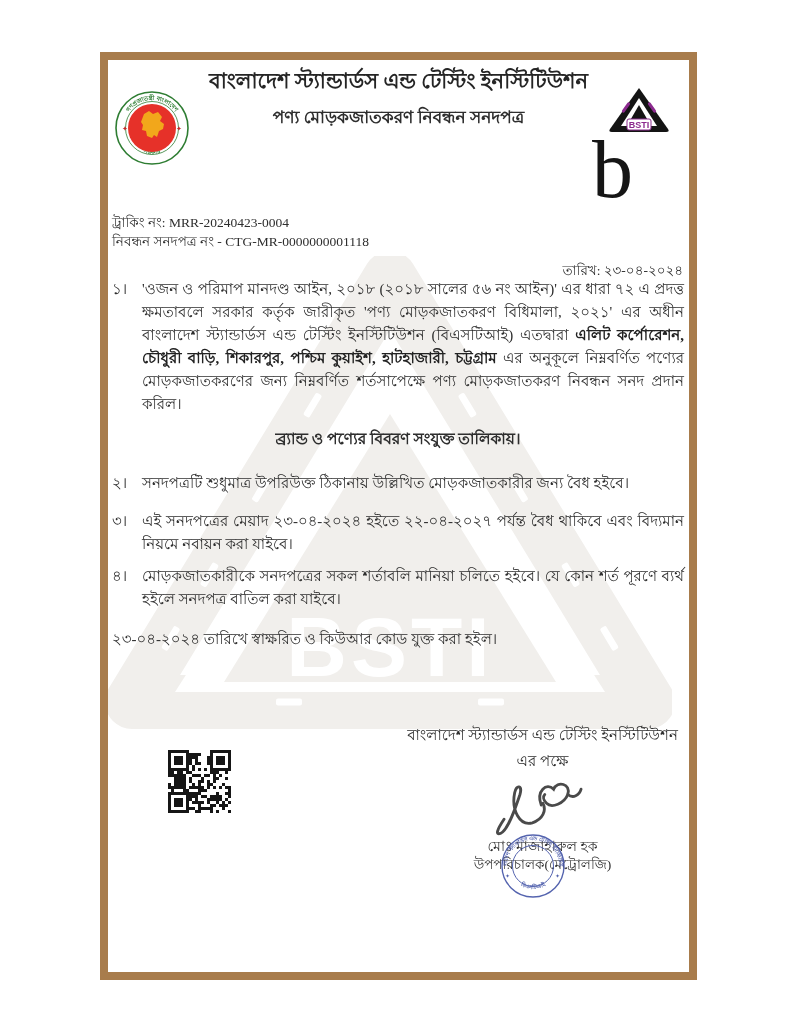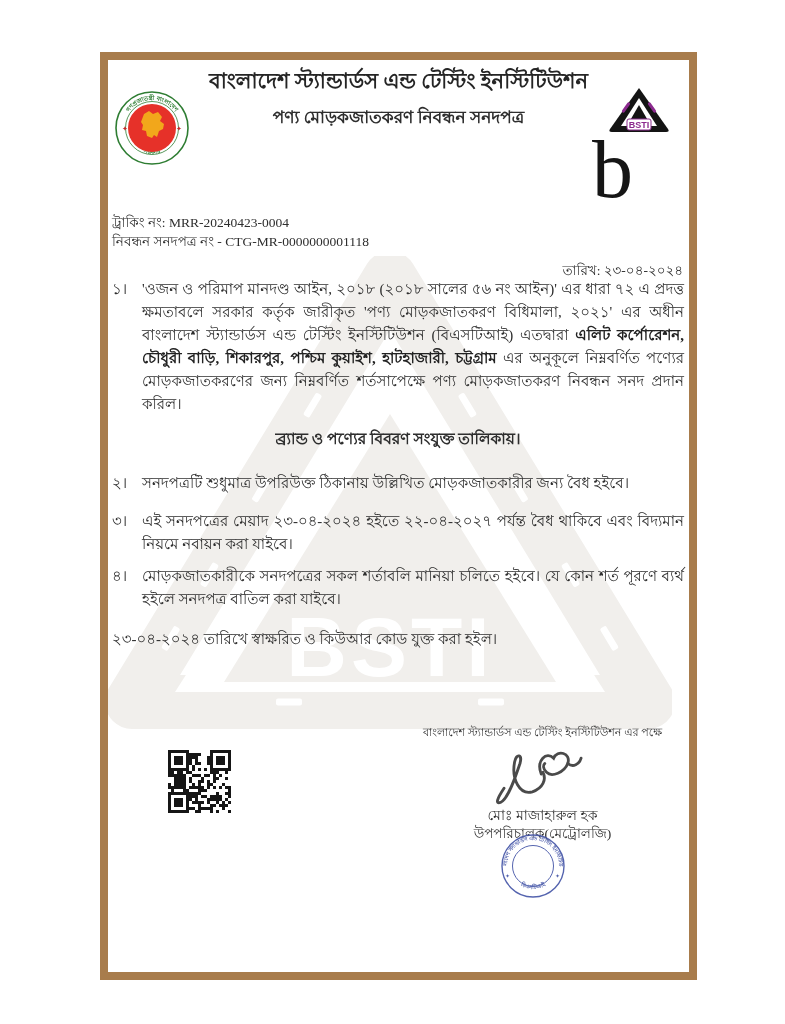--- a/index.html
+++ b/index.html
@@ -37,21 +37,21 @@
   .item .num{width:30px; flex:none;}
   .item .txt{flex:1; text-align:justify;}
   .item .txt b{font-weight:700; color:#222;}
   #item1{top:278px;} #item2{top:472px;} #item3{top:510px;} #item4{top:565px;}
   .center-line{position:absolute; left:112px; width:572px; text-align:center;
     font-size:15.5px; font-weight:700; line-height:22px;}
   #product-line{top:394px;} #brand-line{top:428px;}
   .closing{position:absolute; left:112px; top:620px; width:572px; font-size:15px; line-height:23px;margin-top:8px;}
   
   .sig-block{position:absolute; left:400px; top:722px; width:285px; text-align:center;}
-  .sig-block .behalf{font-size:11px; line-height:21px;}
+  .sig-block .behalf{font-size:15px; line-height:26px;}
   .sig-block svg{display:block; margin:1px auto 0;}
   .sig-block .sname{font-size:14px; line-height:19px;}
   .sig-block .stitle{font-size:13.5px; line-height:18px;}
   .seal{position:absolute; left:493px; top:826px; opacity:.9;}
   
   .qr{position:absolute; left:168px; top:750px; width:63px; height:63px; background:#fff;}
   .qr i{position:absolute; width:3px; height:3px; background:#161616;}
 </style>
 </head>
 <body>

